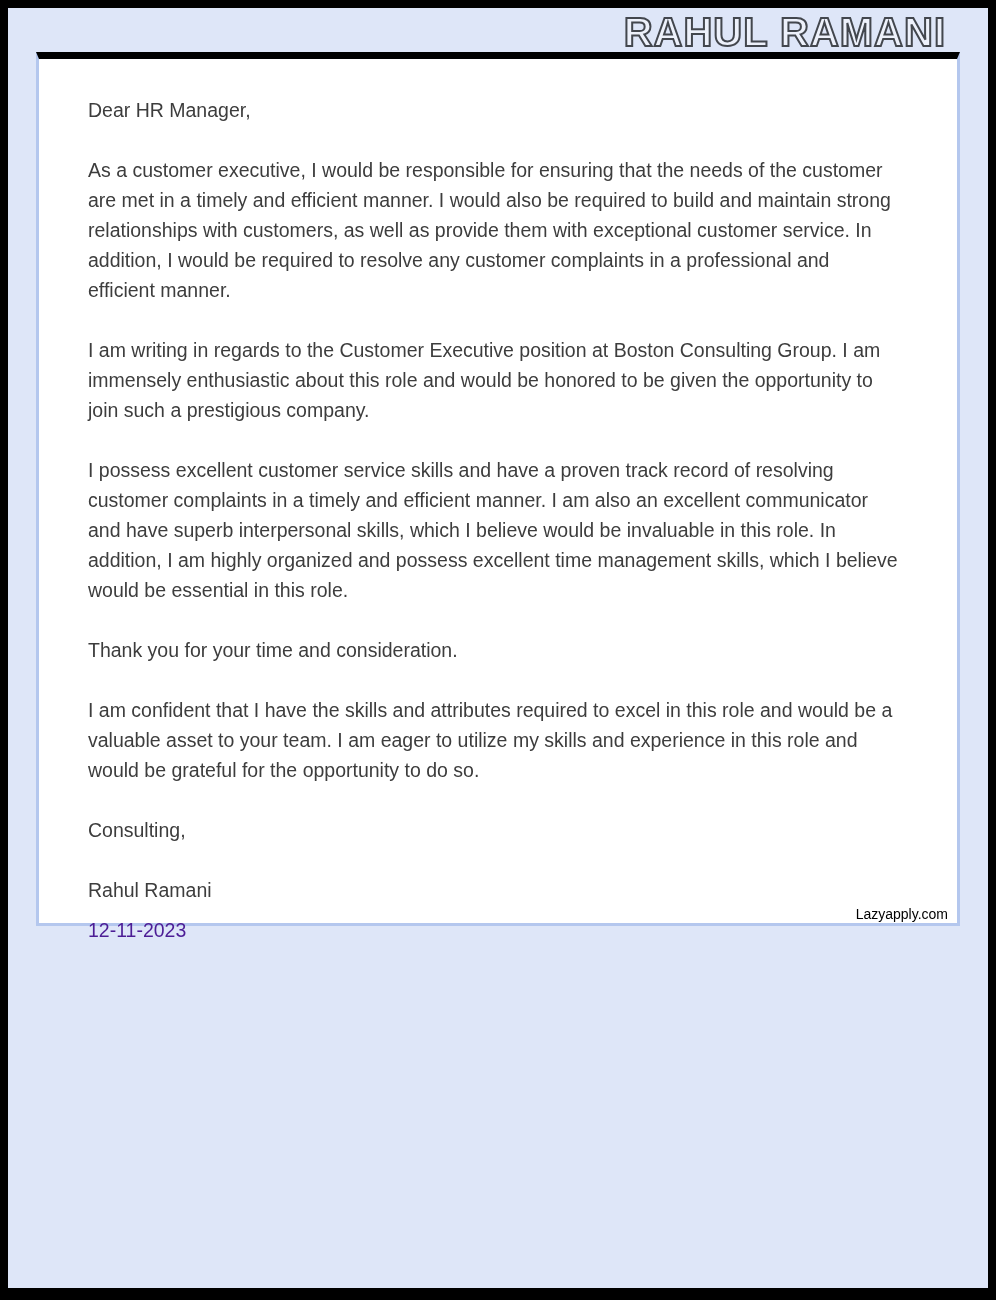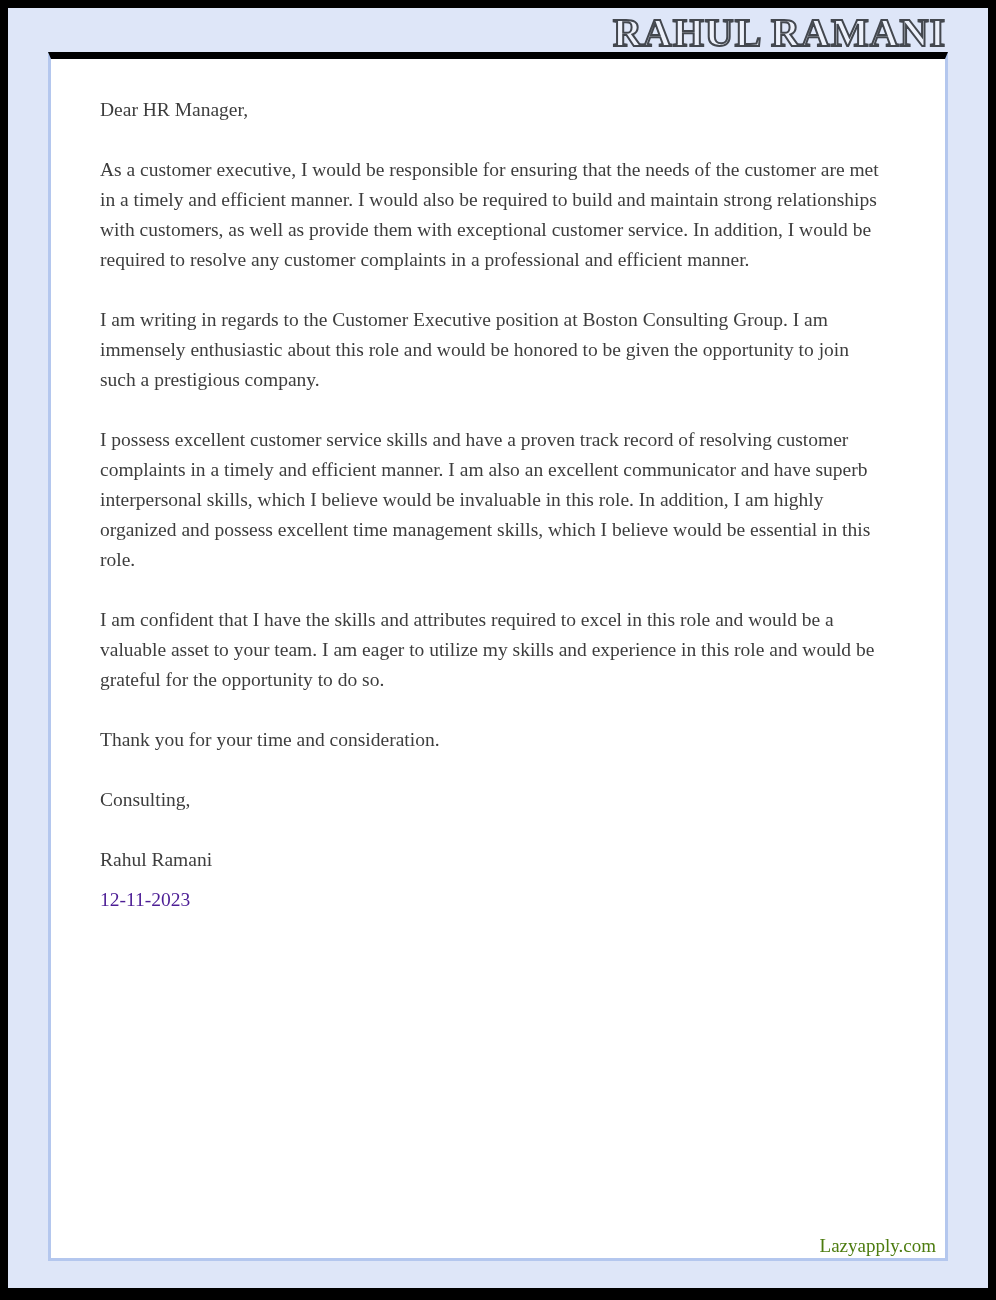--- a/index.html
+++ b/index.html
@@ -7,43 +7,43 @@
     padding: 0;
     background: #ffffff;
   }
   .frame {
     box-sizing: border-box;
     width: 996px;
     height: 1300px;
     border: 8px solid #000000;
     border-bottom-width: 12px;
     background: #dee6f8;
-    font-family: Liberation Serif, serif;
+    font-family: Liberation Sans, sans-serif;
     overflow: hidden;
   }
   .header {
     height: 44px;
     display: flex;
     justify-content: flex-end;
     align-items: flex-end;
     padding-right: 42px;
   }
   .header-name {
     font-size: 40px;
     font-weight: bold;
     letter-spacing: 1px;
     line-height: 0.98;
     color: transparent;
     -webkit-text-stroke: 2px #43474e;
     text-shadow: 0 0 1px rgba(255,255,255,0.45);
   }
   .letter {
     box-sizing: border-box;
-    margin: 0 40px;
-    height: 1209px;
+    margin: 0 28px;
+    height: 874px;
     background: #ffffff;
     border: 3px solid #b4c7ee;
     border-top: 7px solid #000000;
     position: relative;
   }
   .content {
     padding: 36px 56px 0 49px;
     color: #3d3d3d;
     font-size: 19.5px;
     line-height: 30px;
@@ -54,41 +54,41 @@
   .content p.signature {
     margin-bottom: 10px;
   }
   .content p.date {
     color: #4c1d95;
   }
   .watermark {
     position: absolute;
     right: 9px;
     bottom: 1px;
-    font-size: 19px;
-    color: #4d7c0f;
+    font-size: 14px;
+    color: #000000;
   }
 </style>
 </head>
 <body>
 
 <div class="frame">
 
   <div class="header">
     <div class="header-name">RAHUL RAMANI</div>
   </div>
 
   <div class="letter">
     <div class="content">
       <p>Dear HR Manager,</p>
       <p>As a customer executive, I would be responsible for ensuring that the needs of the customer are met in a timely and efficient manner. I would also be required to build and maintain strong relationships with customers, as well as provide them with exceptional customer service. In addition, I would be required to resolve any customer complaints in a professional and efficient manner.</p>
       <p>I am writing in regards to the Customer Executive position at Boston Consulting Group. I am immensely enthusiastic about this role and would be honored to be given the opportunity to join such a prestigious company.</p>
       <p>I possess excellent customer service skills and have a proven track record of resolving customer complaints in a timely and efficient manner. I am also an excellent communicator and have superb interpersonal skills, which I believe would be invaluable in this role. In addition, I am highly organized and possess excellent time management skills, which I believe would be essential in this role.</p>
+      <p>Thank you for your time and consideration.</p>
       <p>I am confident that I have the skills and attributes required to excel in this role and would be a valuable asset to your team. I am eager to utilize my skills and experience in this role and would be grateful for the opportunity to do so.</p>
-      <p>Thank you for your time and consideration.</p>
       <p>Consulting,</p>
       <p class="signature">Rahul Ramani</p>
       <p class="date">12-11-2023</p>
     </div>
     <div class="watermark">Lazyapply.com</div>
   </div>
 
 </div>
 
 </body></html>

